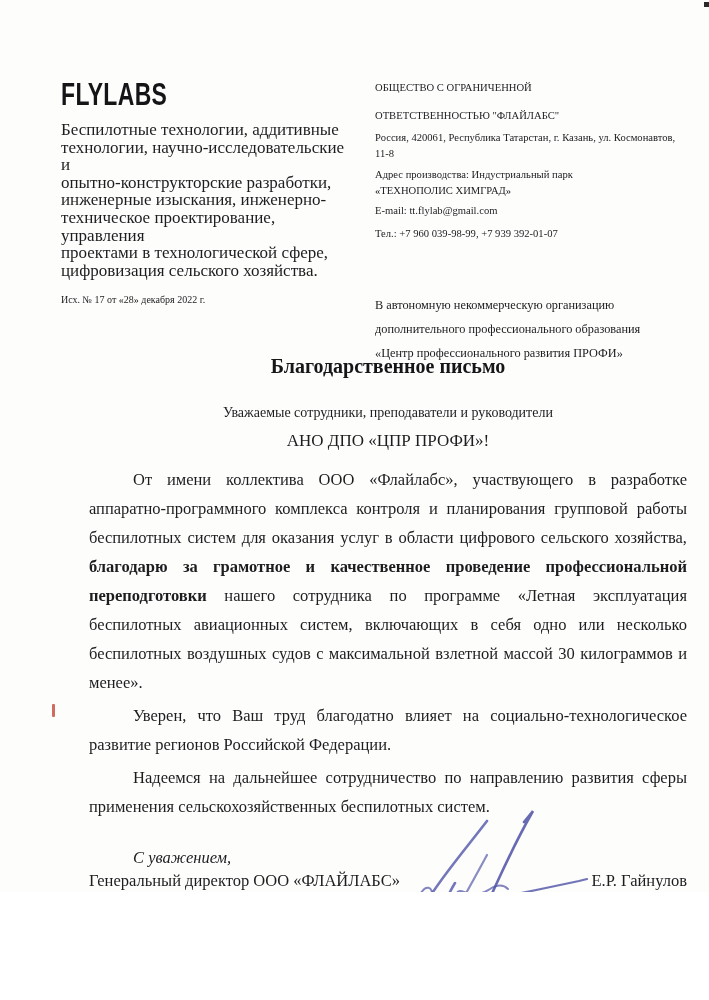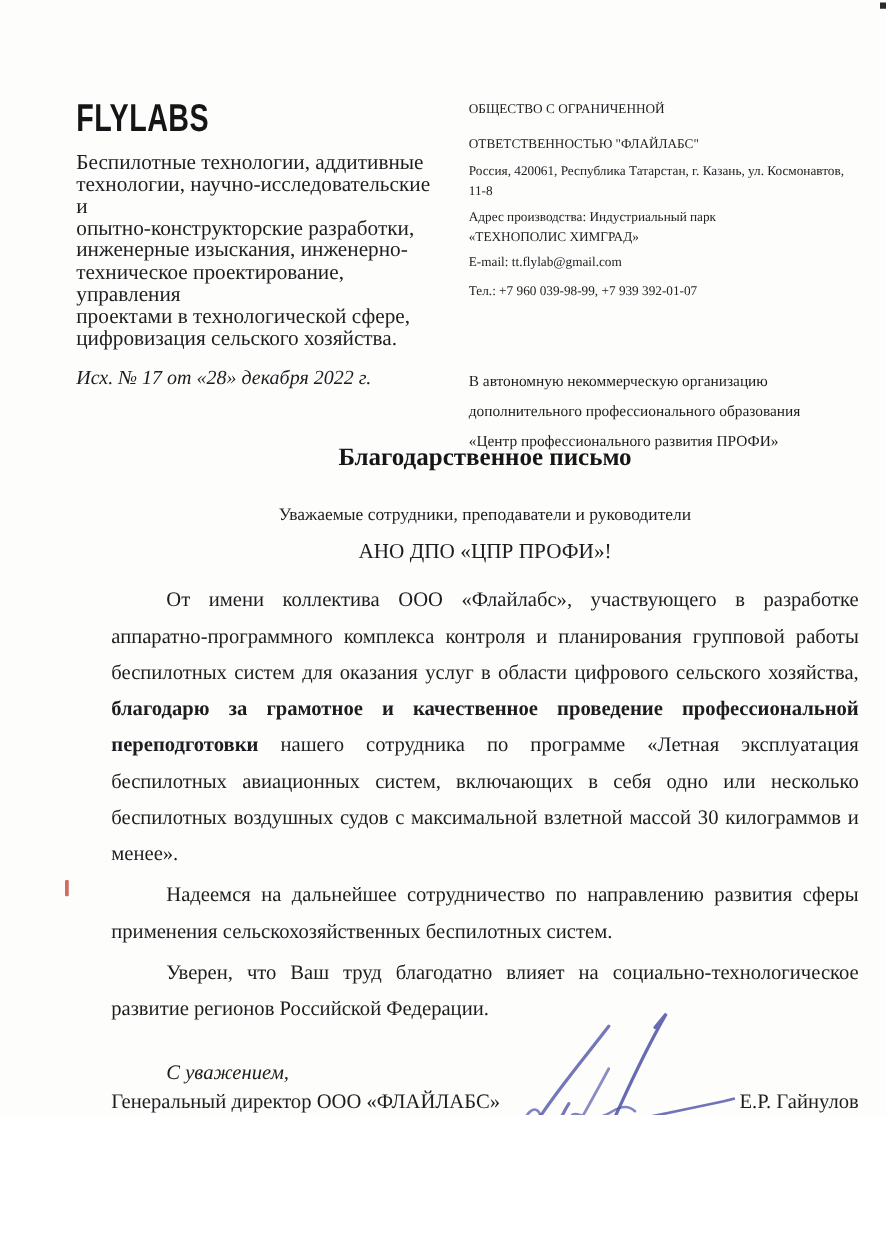--- a/index.html
+++ b/index.html
@@ -31,21 +31,21 @@
   }
   .company-info p { margin:0; white-space:pre-line; }
   .company-info .name1 { margin-bottom:12px; }
   .company-info .name2 { margin-bottom:7px; }
   .company-info .addr1 { margin-bottom:6px; }
   .company-info .addr2 { margin-bottom:5px; }
   .company-info .addr3 { margin-bottom:6px; }
   .company-info .email { margin-bottom:7px; }
   .isx {
     position:absolute; left:61px; top:294px;
-    font-style:italic; font-size:16px;
+    font-size:10px;
   }
   .recipient {
     position:absolute; left:375px; top:293px; width:312px;
     font-size:12.3px; line-height:24px; white-space:pre-line;
     color:#1b1b1e;
   }
   
   .letter-body { position:absolute; left:57px; top:355px; width:598px;margin-left:32px; }
   .title {
     margin:0; text-align:center;
@@ -114,22 +114,22 @@
   <div class="recipient">В автономную некоммерческую организацию
 дополнительного профессионального образования
 «Центр профессионального развития ПРОФИ»</div>
 
   <div class="letter-body">
     <h1 class="title">Благодарственное письмо</h1>
     <p class="sal1">Уважаемые сотрудники, преподаватели и руководители</p>
     <p class="sal2">АНО ДПО «ЦПР ПРОФИ»!</p>
 
     <p class="para first"><span>От имени коллектива ООО «Флайлабс», участвующего в разработке аппаратно-программного комплекса контроля и планирования групповой работы беспилотных систем для оказания услуг в области цифрового сельского хозяйства, </span><b>благодарю за грамотное и качественное проведение профессиональной переподготовки</b><span> нашего сотрудника по программе «Летная эксплуатация беспилотных авиационных систем, включающих в себя одно или несколько беспилотных воздушных судов с максимальной взлетной массой 30 килограммов и менее».</span></p>
+    <p class="para">Уверен, что Ваш труд благодатно влияет на социально-технологическое развитие регионов Российской Федерации.</p>
     <p class="para">Надеемся на дальнейшее сотрудничество по направлению развития сферы применения сельскохозяйственных беспилотных систем.</p>
-    <p class="para">Уверен, что Ваш труд благодатно влияет на социально-технологическое развитие регионов Российской Федерации.</p>
 
     <p class="closing">С уважением,</p>
     <div class="sign-row">
       <span>Генеральный директор ООО «ФЛАЙЛАБС»</span>
       <span>Е.Р. Гайнулов</span>
     </div>
   </div>
 
   <svg class="signature-svg" viewBox="0 0 212 188" fill="none" xmlns="http://www.w3.org/2000/svg">
     <g stroke="#4d51a5" fill="none" stroke-linecap="round">

